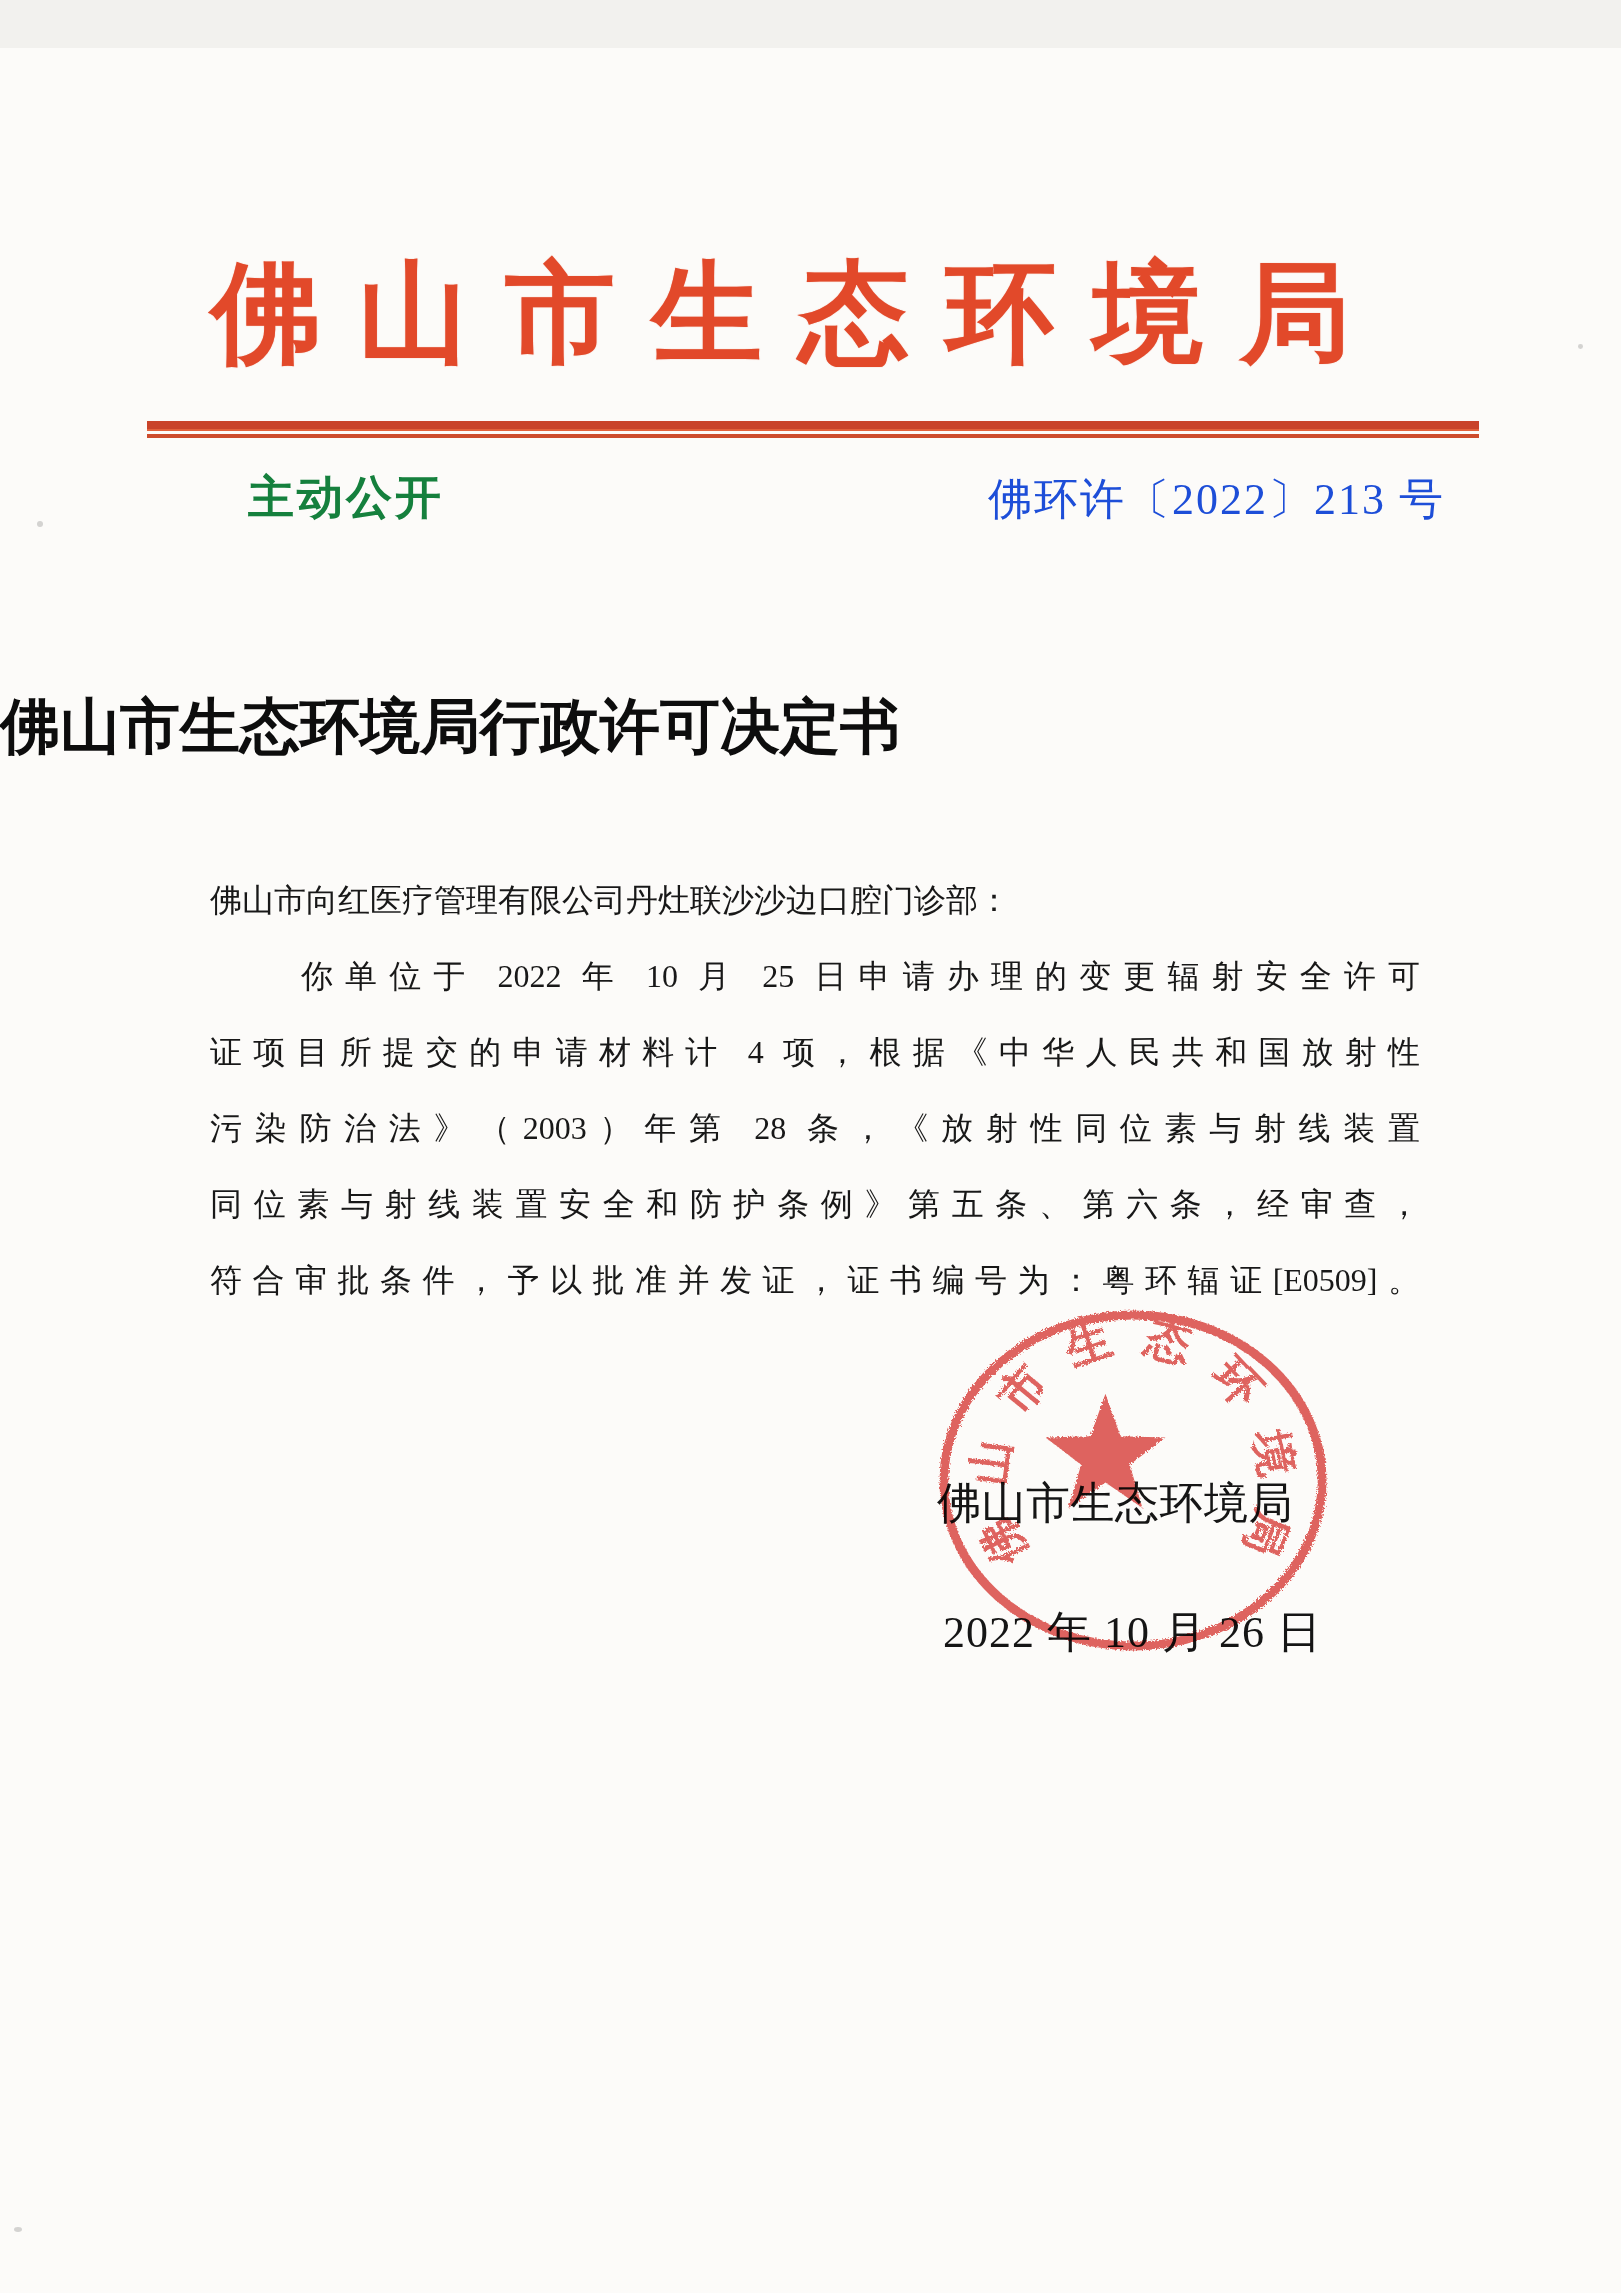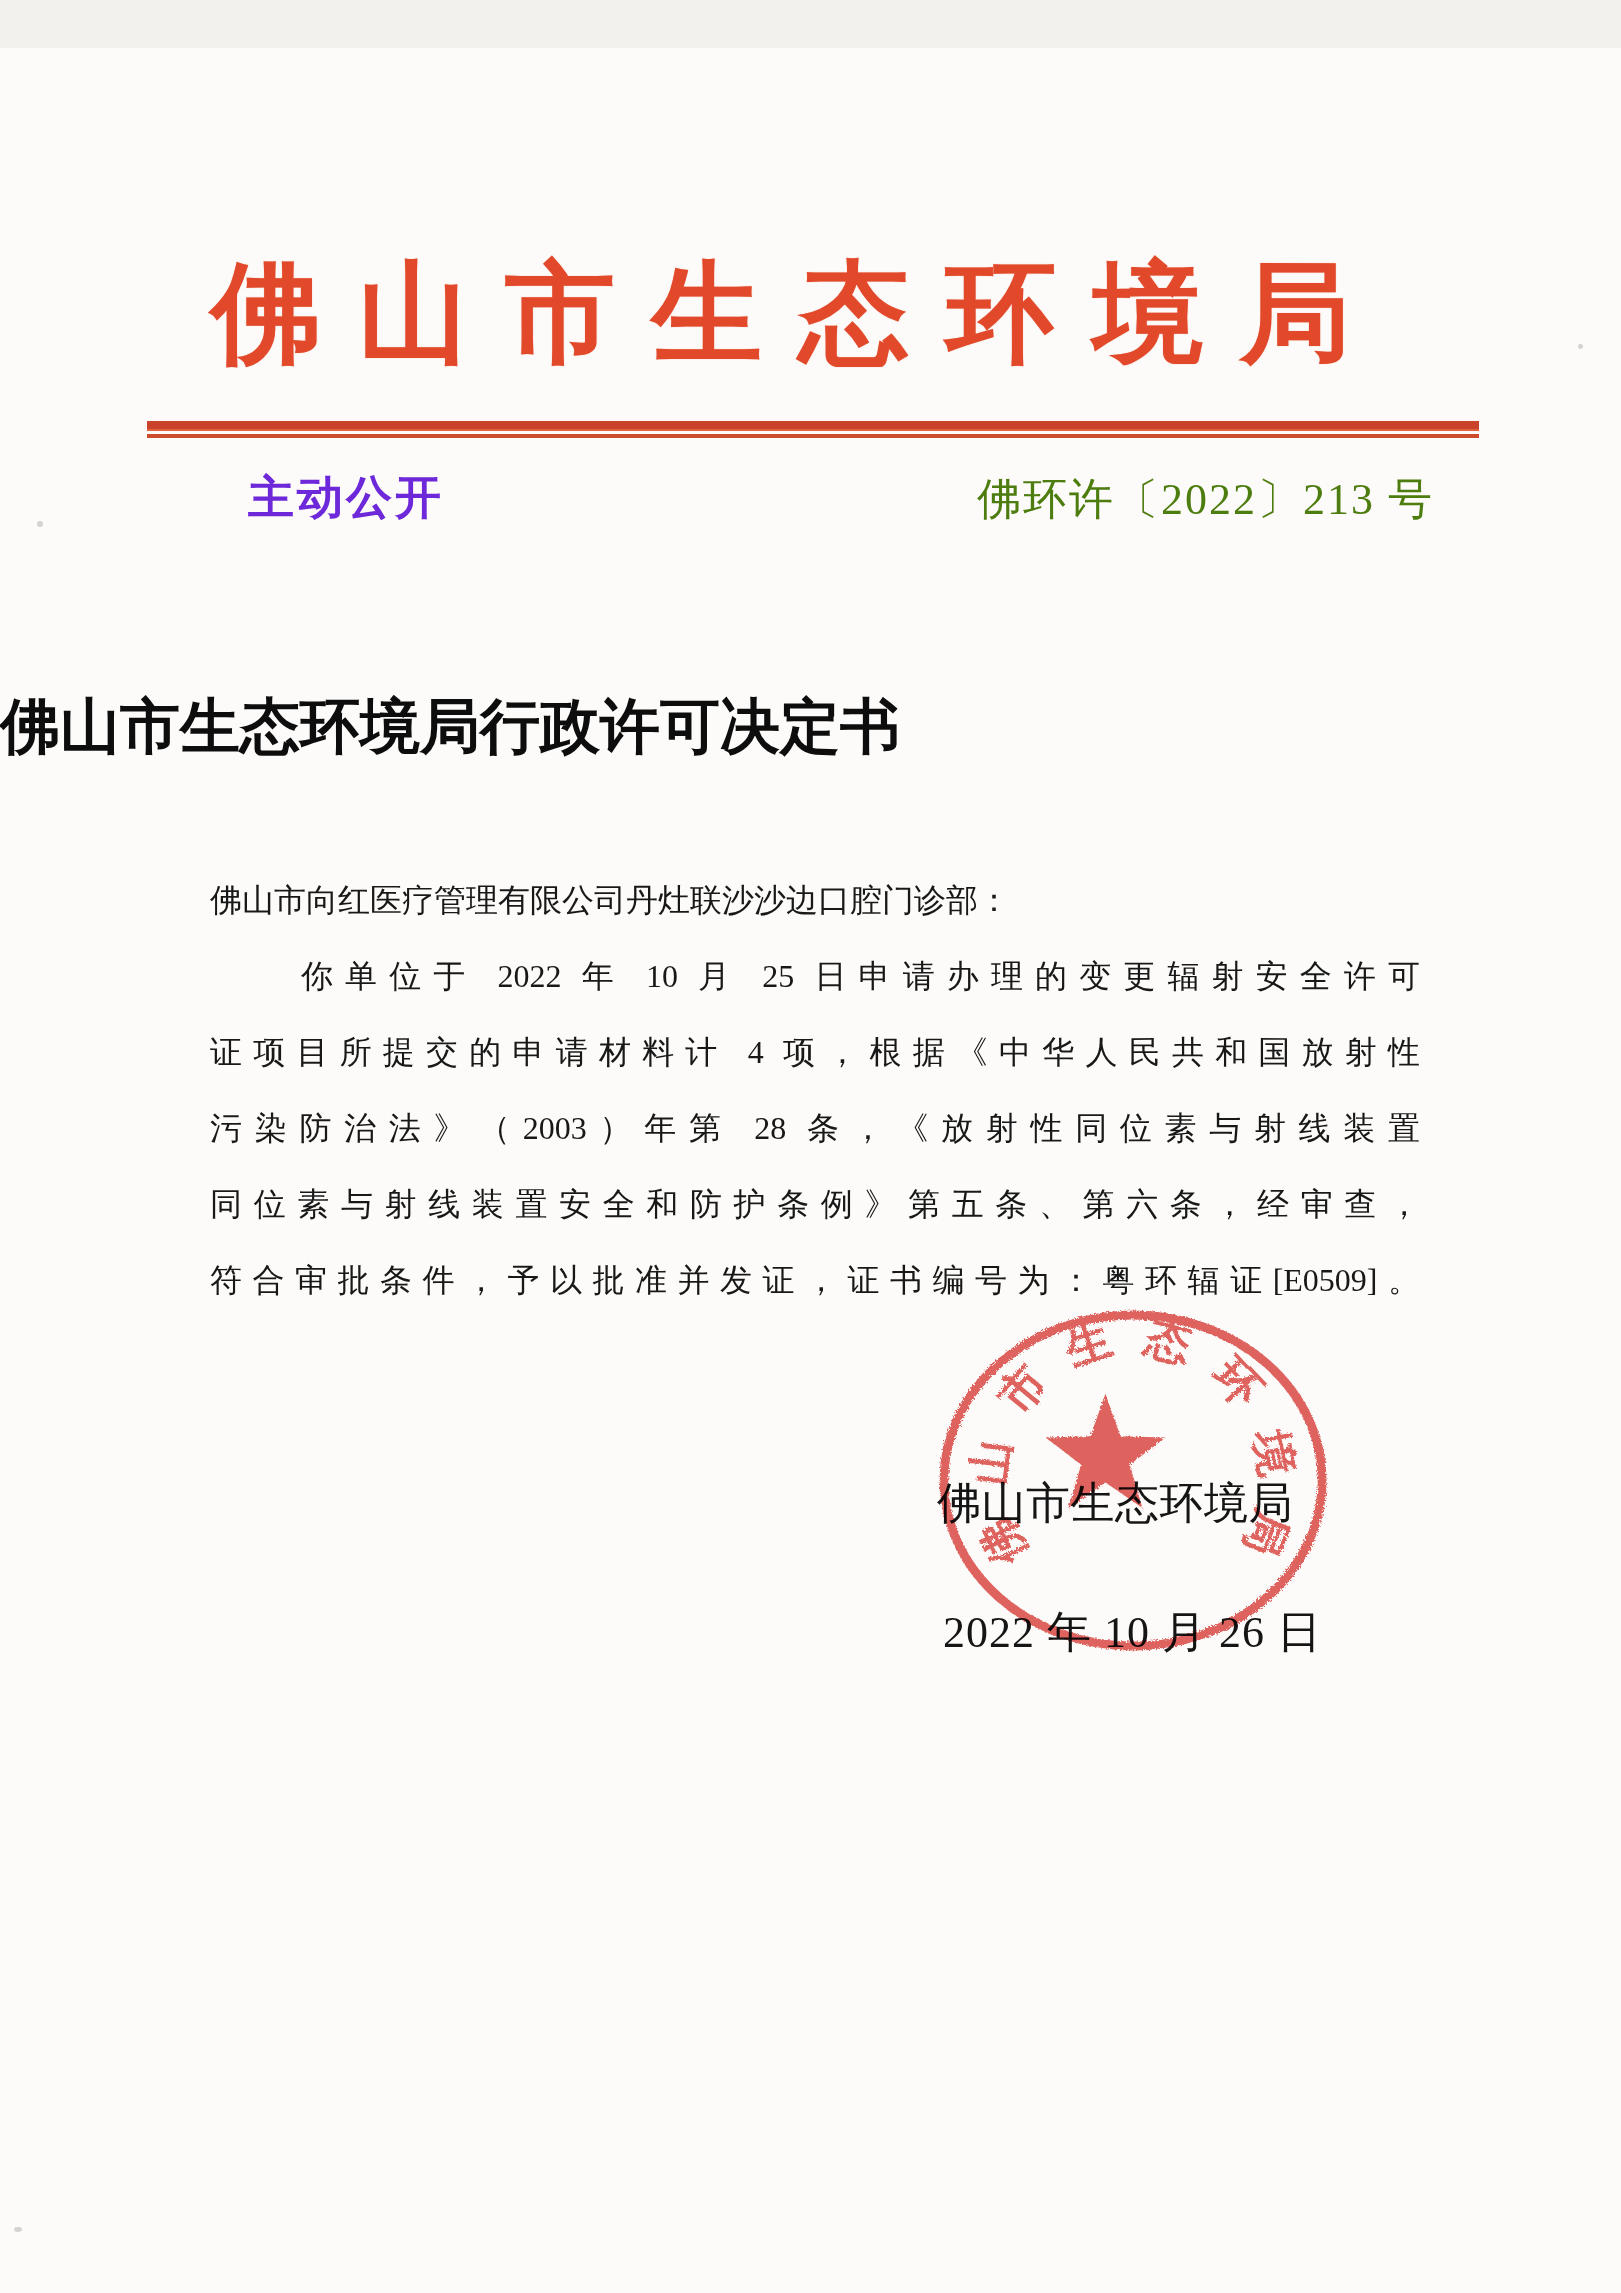--- a/index.html
+++ b/index.html
@@ -23,26 +23,26 @@
     text-shadow:0 0 1px rgba(226,73,42,.55);
   }
   .rule-wrap{position:absolute;left:147px;top:373px;width:1332px;}
   .rule-thick{height:9.9px;background:#c9432a;box-shadow:inset 0 -2px 0 #e2613c;}
   .rule-gap{height:3px;background:transparent;}
   .rule-thin{height:3.9px;background:#cd4c2d;}
   
   .meta-class{
     position:absolute;left:248px;top:424px;
     font-family:"Liberation Sans","DejaVu Sans",sans-serif;
-    font-weight:bold;font-size:46px;line-height:51px;color:#6d28d9;
+    font-weight:bold;font-size:46px;line-height:51px;color:#15803d;
     letter-spacing:3px;
   }
   .meta-docno{
-    position:absolute;right:187px;top:426px;
-    font-size:44px;line-height:51px;color:#4d7c0f;
+    position:absolute;right:176px;top:426px;
+    font-size:44px;line-height:51px;color:#1d4ed8;
     letter-spacing:2px;white-space:nowrap;text-align:center;
   }
   
   .doc-title{
     position:absolute;left:0;top:640px;width:1621px;
     text-align:left;font-size:60px;line-height:79px;font-weight:bold;
     color:#0d0d0d;letter-spacing:0px;
   }
   
   .body-block{

